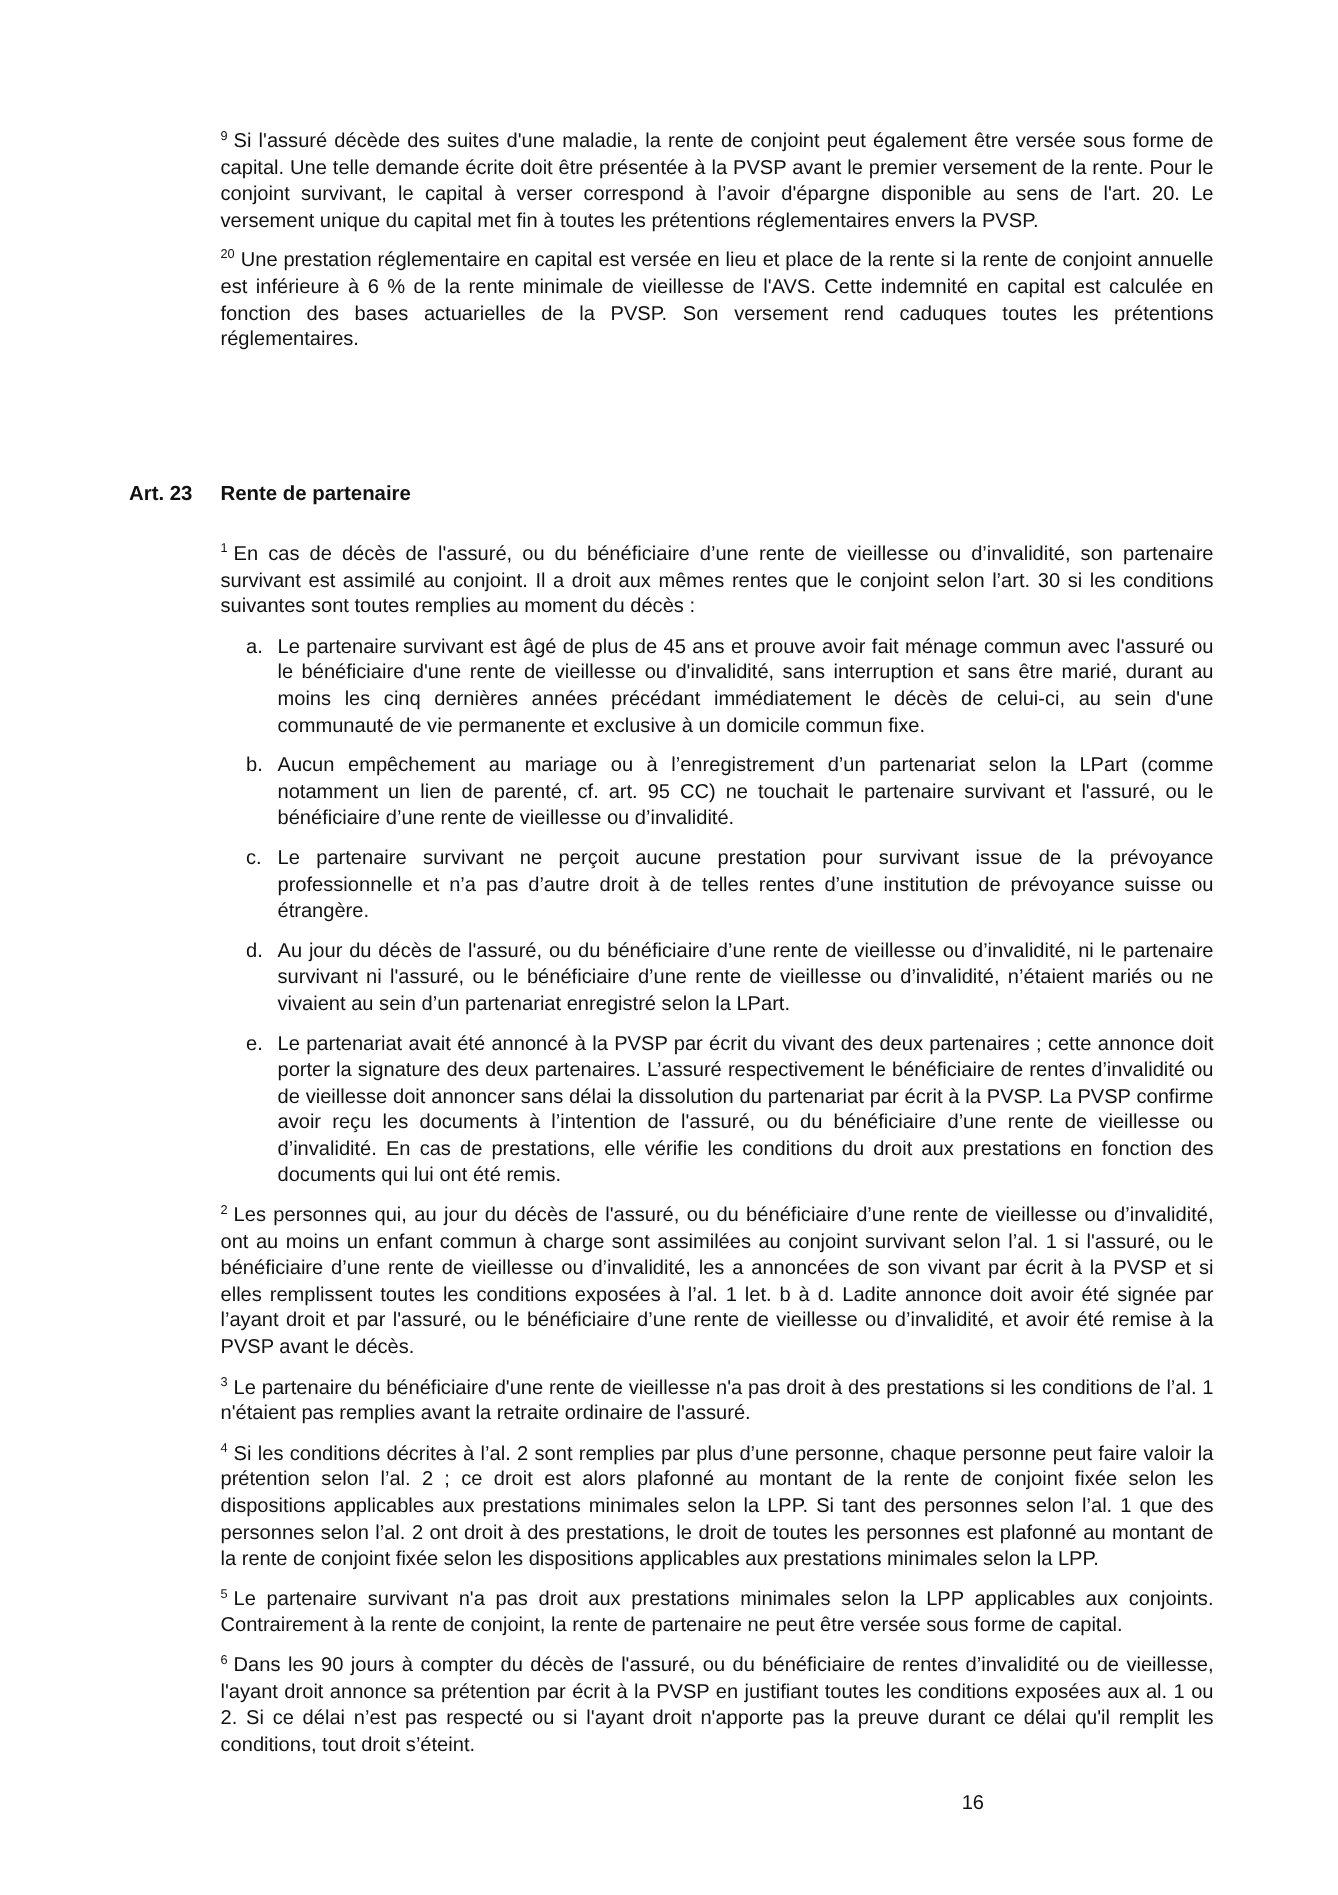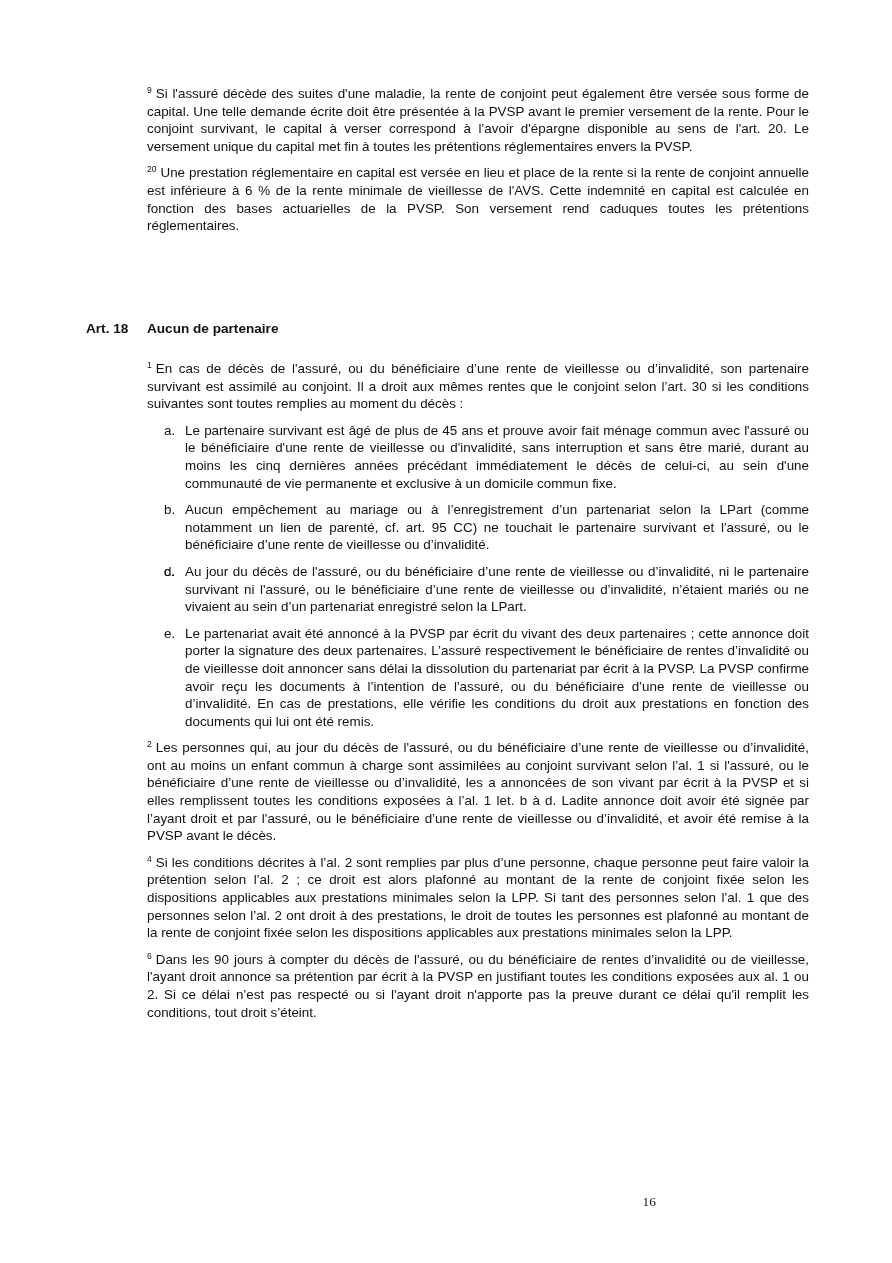--- a/index.html
+++ b/index.html
@@ -21,46 +21,48 @@
   .article-head {
     position: absolute; left: 86px; top: 320px; font-weight: bold; width: 720px;
     font-size: 13.6px;
   }
   .article-head .art-no { display: inline-block; width: 61px; }
   .list { margin: 0 0 9px 0; padding: 0; list-style: none; }
   .list li {
     position: relative; padding-left: 38px; margin: 0 0 9px 0; text-align: justify;
   }
   .list li .marker { position: absolute; left: 17px; top: 0; }
-  .page-number { position: absolute; right: 84px; top: 1193px; font-size: 13.4px; font-family: Liberation Serif, serif; }
+  .page-number { position: absolute; right: 84px; top: 1193px; font-size: 13.4px; }
 </style>
 </head>
 <body>
 
 <div class="page">
 
   <div class="body-col" style="top:85px;">
     <p class="para"><sup class="num">9</sup><span>Si l'assuré décède des suites d'une maladie, la rente de conjoint peut également être versée sous forme de capital. Une telle demande écrite doit être présentée à la PVSP avant le premier versement de la rente. Pour le conjoint survivant, le capital à verser correspond à l’avoir d'épargne disponible au sens de l'art. 20. Le versement unique du capital met fin à toutes les prétentions réglementaires envers la PVSP.</span></p>
     <p class="para"><sup class="num">20</sup><span>Une prestation réglementaire en capital est versée en lieu et place de la rente si la rente de conjoint annuelle est inférieure à 6 % de la rente minimale de vieillesse de l'AVS. Cette indemnité en capital est calculée en fonction des bases actuarielles de la PVSP. Son versement rend caduques toutes les prétentions réglementaires.</span></p>
   </div>
 
   <div class="article-head">
-    <span class="art-no">Art. 18</span><span>Aucun de partenaire</span>
+    <span class="art-no">Art. 23</span><span>Rente de partenaire</span>
   </div>
 
   <div class="body-col" style="top:360px;">
     <p class="para"><sup class="num">1</sup><span>En cas de décès de l'assuré, ou du bénéficiaire d’une rente de vieillesse ou d’invalidité, son partenaire survivant est assimilé au conjoint. Il a droit aux mêmes rentes que le conjoint selon l’art. 30 si les conditions suivantes sont toutes remplies au moment du décès :</span></p>
 
     <ul class="list">
       <li><span class="marker">a.</span><span>Le partenaire survivant est âgé de plus de 45 ans et prouve avoir fait ménage commun avec l'assuré ou le bénéficiaire d'une rente de vieillesse ou d'invalidité, sans interruption et sans être marié, durant au moins les cinq dernières années précédant immédiatement le décès de celui-ci, au sein d'une communauté de vie permanente et exclusive à un domicile commun fixe.</span></li>
       <li><span class="marker">b.</span><span>Aucun empêchement au mariage ou à l’enregistrement d’un partenariat selon la LPart (comme notamment un lien de parenté, cf. art. 95 CC) ne touchait le partenaire survivant et l'assuré, ou le bénéficiaire d’une rente de vieillesse ou d’invalidité.</span></li>
-      <li><span class="marker">c.</span></li>
+      <li><span class="marker">c.</span><span>Le partenaire survivant ne perçoit aucune prestation pour survivant issue de la prévoyance professionnelle et n’a pas d’autre droit à de telles rentes d’une institution de prévoyance suisse ou étrangère.</span></li>
       <li><span class="marker">d.</span><span>Au jour du décès de l'assuré, ou du bénéficiaire d’une rente de vieillesse ou d’invalidité, ni le partenaire survivant ni l'assuré, ou le bénéficiaire d’une rente de vieillesse ou d’invalidité, n’étaient mariés ou ne vivaient au sein d’un partenariat enregistré selon la LPart.</span></li>
       <li><span class="marker">e.</span><span>Le partenariat avait été annoncé à la PVSP par écrit du vivant des deux partenaires ; cette annonce doit porter la signature des deux partenaires. L’assuré respectivement le bénéficiaire de rentes d’invalidité ou de vieillesse doit annoncer sans délai la dissolution du partenariat par écrit à la PVSP. La PVSP confirme avoir reçu les documents à l’intention de l'assuré, ou du bénéficiaire d’une rente de vieillesse ou d’invalidité. En cas de prestations, elle vérifie les conditions du droit aux prestations en fonction des documents qui lui ont été remis.</span></li>
     </ul>
 
     <p class="para"><sup class="num">2</sup><span>Les personnes qui, au jour du décès de l'assuré, ou du bénéficiaire d’une rente de vieillesse ou d’invalidité, ont au moins un enfant commun à charge sont assimilées au conjoint survivant selon l’al. 1 si l'assuré, ou le bénéficiaire d’une rente de vieillesse ou d’invalidité, les a annoncées de son vivant par écrit à la PVSP et si elles remplissent toutes les conditions exposées à l’al. 1 let. b à d. Ladite annonce doit avoir été signée par l’ayant droit et par l'assuré, ou le bénéficiaire d’une rente de vieillesse ou d’invalidité, et avoir été remise à la PVSP avant le décès.</span></p>
+    <p class="para"><sup class="num">3</sup><span>Le partenaire du bénéficiaire d'une rente de vieillesse n'a pas droit à des prestations si les conditions de l’al. 1 n'étaient pas remplies avant la retraite ordinaire de l'assuré.</span></p>
     <p class="para"><sup class="num">4</sup><span>Si les conditions décrites à l’al. 2 sont remplies par plus d’une personne, chaque personne peut faire valoir la prétention selon l’al. 2 ; ce droit est alors plafonné au montant de la rente de conjoint fixée selon les dispositions applicables aux prestations minimales selon la LPP. Si tant des personnes selon l’al. 1 que des personnes selon l’al. 2 ont droit à des prestations, le droit de toutes les personnes est plafonné au montant de la rente de conjoint fixée selon les dispositions applicables aux prestations minimales selon la LPP.</span></p>
+    <p class="para"><sup class="num">5</sup><span>Le partenaire survivant n'a pas droit aux prestations minimales selon la LPP applicables aux conjoints. Contrairement à la rente de conjoint, la rente de partenaire ne peut être versée sous forme de capital.</span></p>
     <p class="para"><sup class="num">6</sup><span>Dans les 90 jours à compter du décès de l'assuré, ou du bénéficiaire de rentes d’invalidité ou de vieillesse, l'ayant droit annonce sa prétention par écrit à la PVSP en justifiant toutes les conditions exposées aux al. 1 ou 2. Si ce délai n’est pas respecté ou si l'ayant droit n'apporte pas la preuve durant ce délai qu'il remplit les conditions, tout droit s’éteint.</span></p>
   </div>
 
   <div class="page-number">16</div>
 </div>
 
 </body></html>

